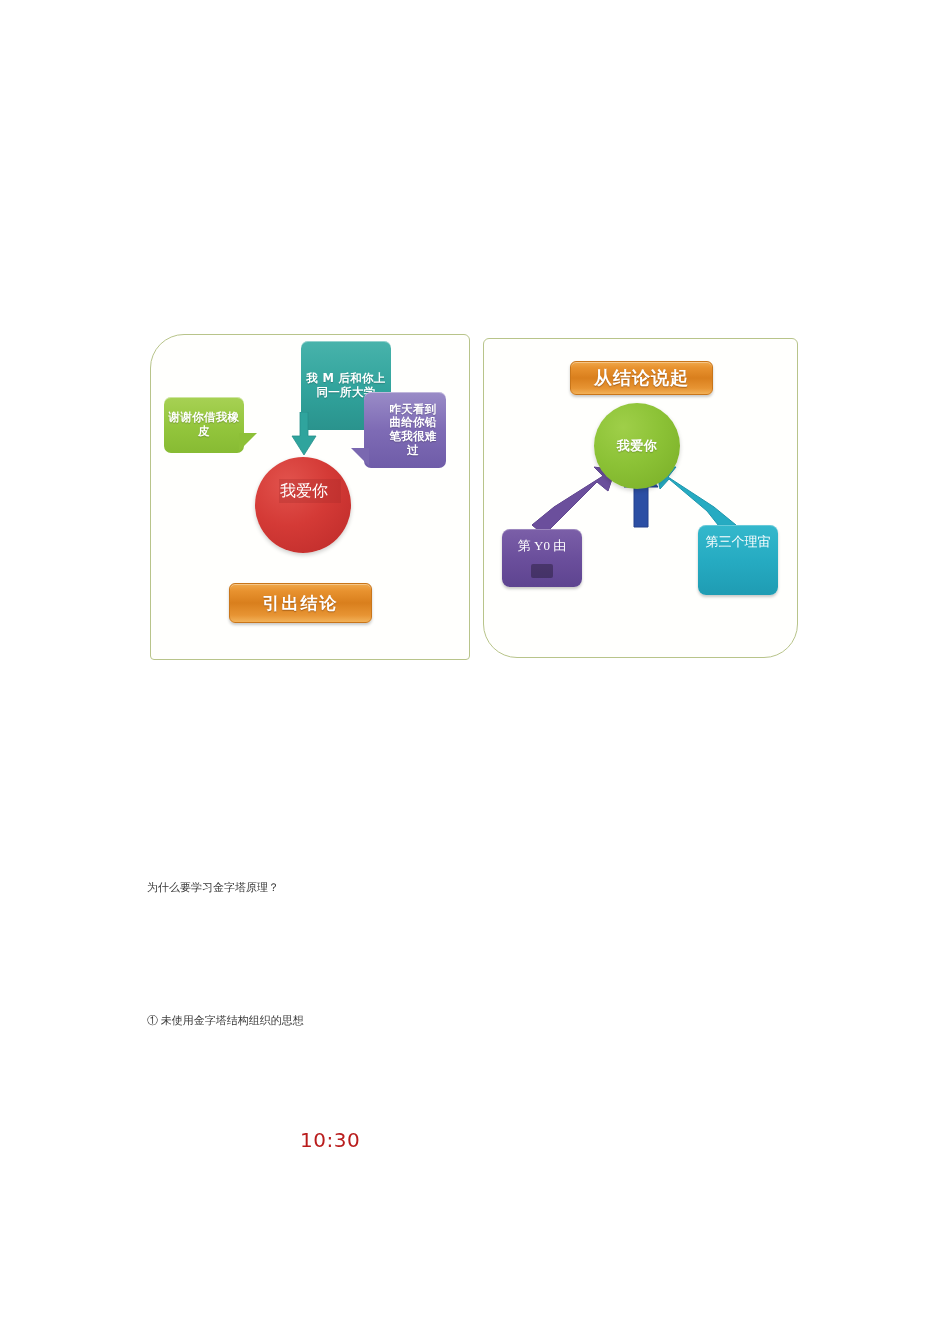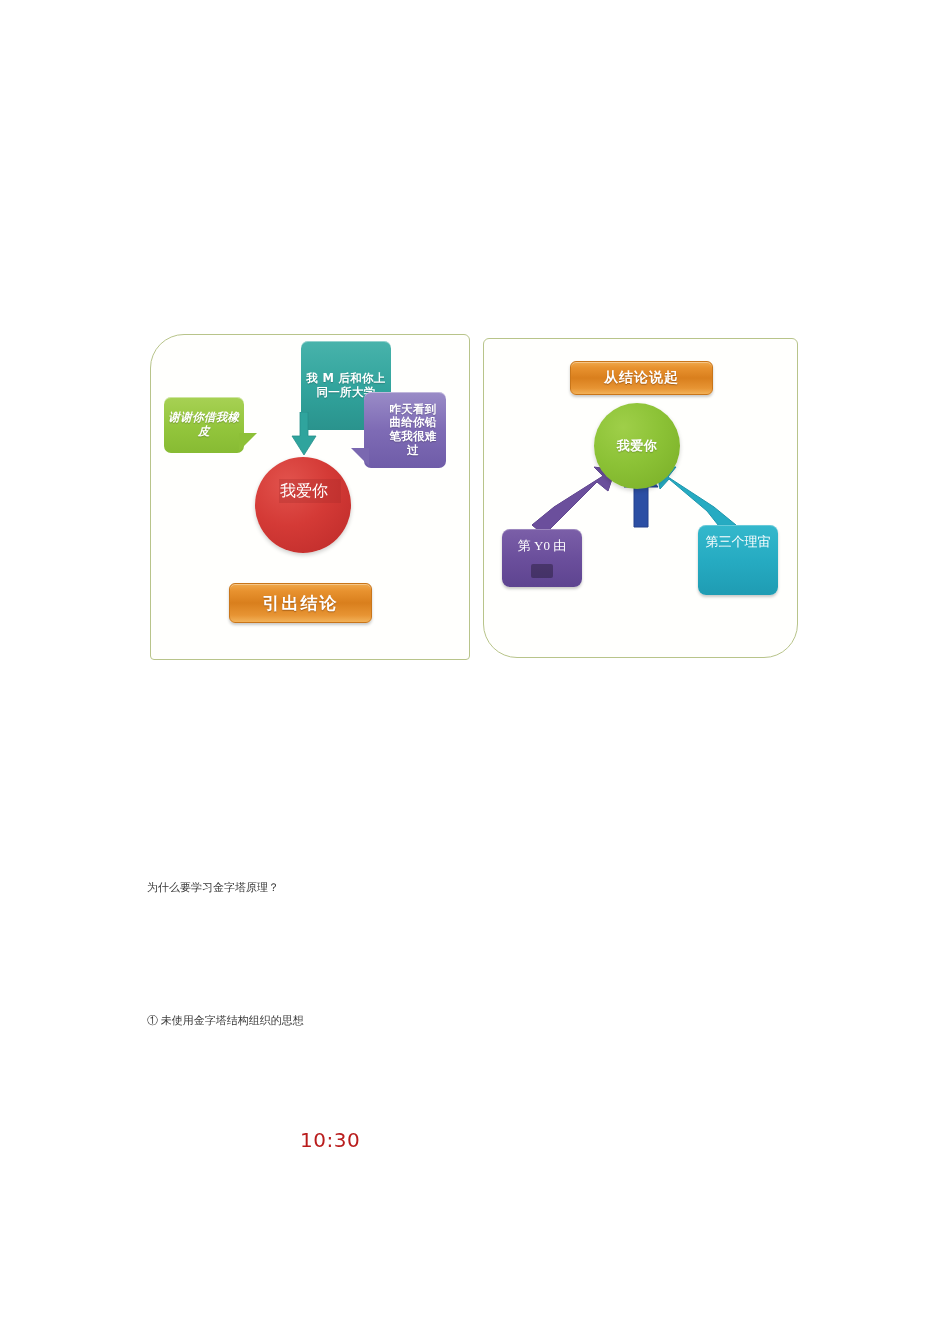--- a/index.html
+++ b/index.html
@@ -67,21 +67,20 @@
 
   
   .c-green {
     left: 13px;
     top: 62px;
     width: 80px;
     height: 56px;
     font-size: 11.5px;
     background: linear-gradient(180deg,#a7d154 0%, #93c53c 55%, #87bb33 100%);
     box-shadow: inset 0 1px 0 rgba(255,255,255,.45);
-    font-style: italic;
   }
   .c-green::after {            
     content: "";
     position: absolute;
     right: -13px;
     bottom: 2px;
     width: 0; height: 0;
     border-top: 9px solid #8dc037;
     border-left: 9px solid #8dc037;
     border-bottom: 9px solid transparent;
@@ -180,21 +179,21 @@
     width: 143px;
     height: 40px;
     font-size: 17px;
     letter-spacing: 2px;
   }
   .plaque-right {
     left: 86px;
     top: 22px;
     width: 143px;
     height: 34px;
-    font-size: 14px;
+    font-size: 18px;
     letter-spacing: 1px;
   }
 
   
   .green-circle {
     position: absolute;
     left: 110px;
     top: 64px;
     width: 86px;
     height: 86px;

